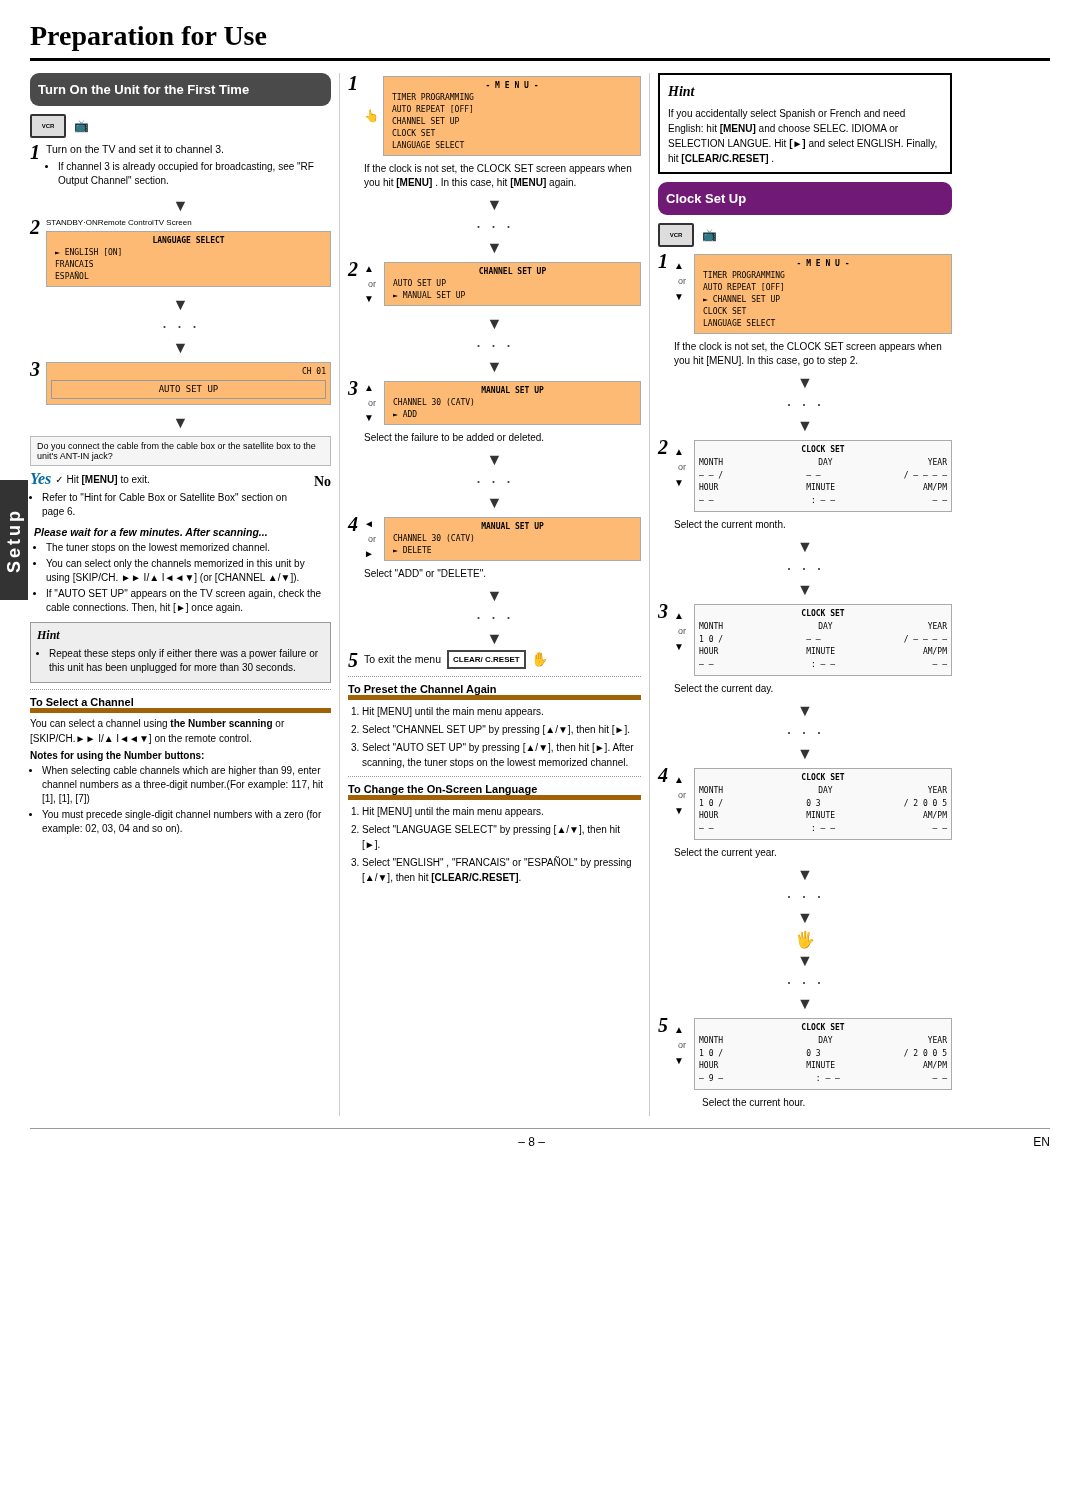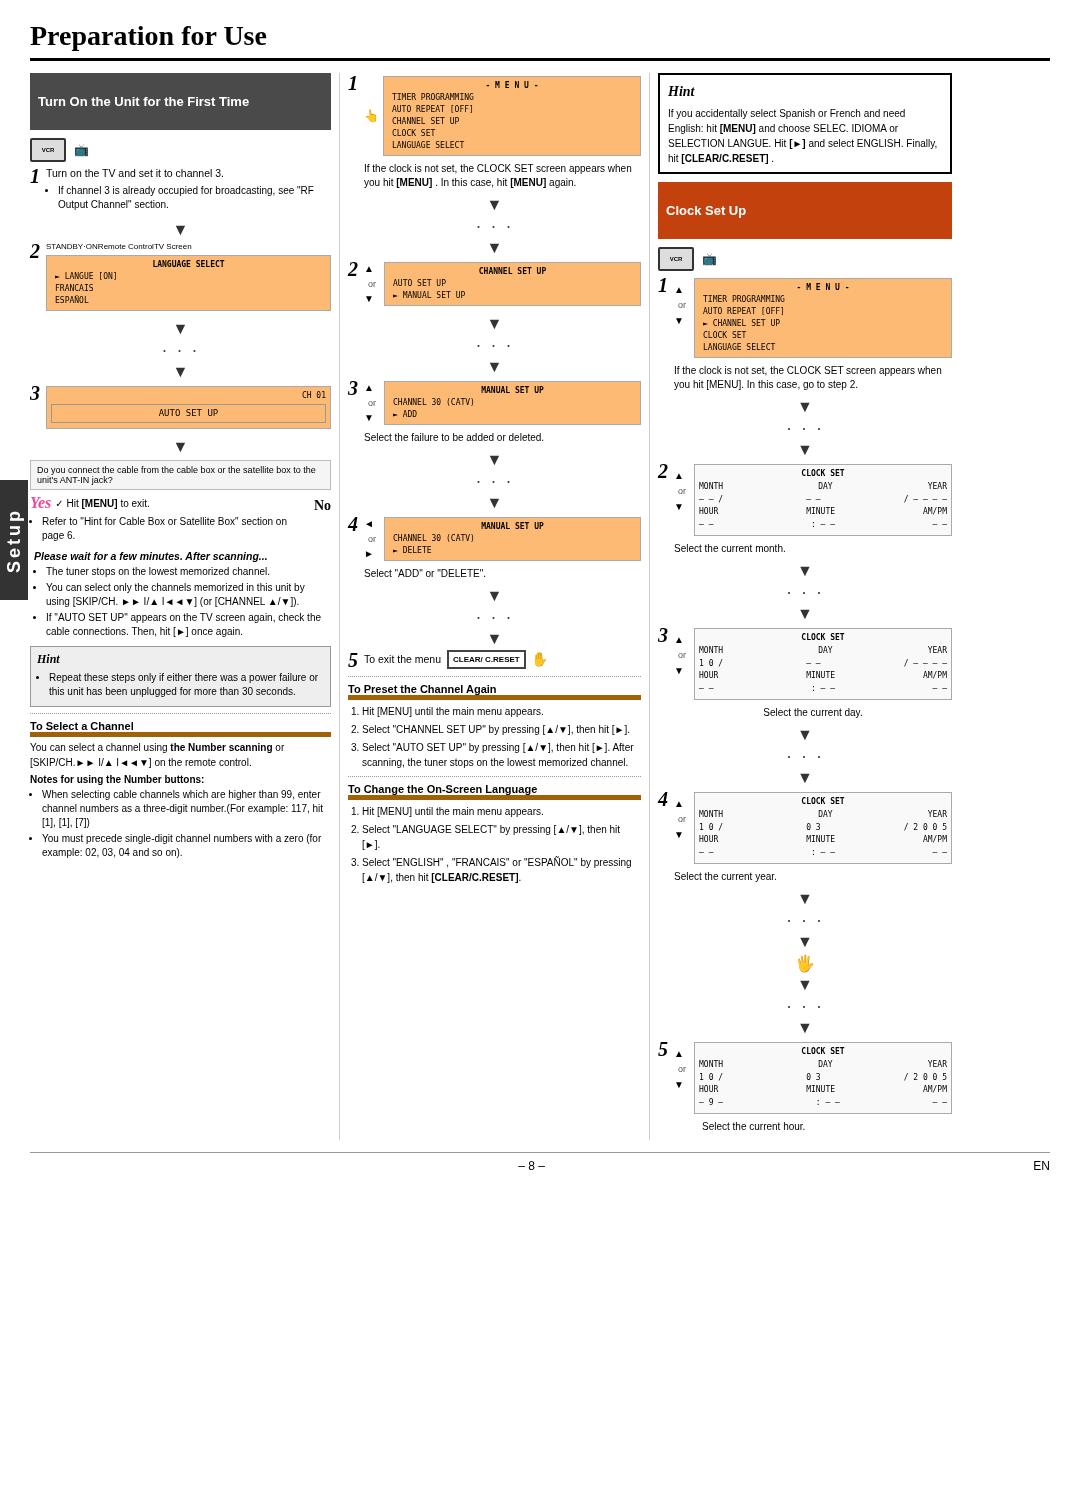--- a/index.html
+++ b/index.html
@@ -62,25 +62,26 @@
     }
     .col:last-child { border-right: none; }
     .col:first-child { padding-left: 0; }
 
     
     .section-header {
       background: #4a4a4a;
       color: #fff;
       font-weight: bold;
       font-size: 13px;
-      padding: 21px 8px;
+      padding: 9px 8px;
       margin-bottom: 8px;
+      border-radius: 9px;
     }
     .section-header.clock-header {
-      background: #c2410c;
+      background: #701a75;
       color: #fff;
       font-weight: bold;
       font-size: 13px;
     }
 
     
     .step-num {
       font-size: 20px;
       font-weight: bold;
       font-style: italic;
@@ -183,21 +184,21 @@
       font-size: 10px;
       line-height: 1.5;
     }
 
     
     .yes-label {
       font-size: 16px;
       font-weight: bold;
       font-style: italic;
       font-family: Georgia, serif;
-      color: #ec4899;
+      color: #0369a1;
     }
     .no-label {
       font-size: 14px;
       font-weight: bold;
       font-family: Georgia, serif;
     }
 
     
     ul.notes {
       padding-left: 12px;
@@ -313,21 +314,21 @@
       <div class="step-row">
         <div class="step-num">2</div>
         <div class="step-content">
           <div style="font-size:8px; display:flex; margin-bottom:3px;">
             <span>STANDBY·ON</span>
             <span>Remote Control</span>
             <span>TV Screen</span>
           </div>
           <div class="screen-box">
             <div class="menu-title">LANGUAGE SELECT</div>
-            <div class="menu-item selected">LANGUE  [ON]</div>
+            <div class="menu-item selected">ENGLISH  [ON]</div>
             <div class="menu-item">FRANCAIS</div>
             <div class="menu-item">ESPAÑOL</div>
           </div>
         </div>
       </div>
 
       <div class="arrow-down">▼</div>
       <div class="step-dots">· · ·</div>
       <div class="arrow-down">▼</div>
 
@@ -644,21 +645,21 @@
                   <span>MINUTE</span>
                   <span>AM/PM</span>
                 </div>
               <div class="clock-row">
                   <span>– –</span>
                   <span>: – –</span>
                   <span>– –</span>
                 </div>
             </div>
           </div>
-          <div style="font-size:10px; margin-top:3px;text-align:center;">Select the current day.</div>
+          <div style="font-size:10px; margin-top:3px;">Select the current day.</div>
         </div>
       </div>
 
       <div class="arrow-down">▼</div>
       <div class="step-dots">· · ·</div>
       <div class="arrow-down">▼</div>
 
       <div class="step-row">
         <div class="step-num">4</div>
         <div class="step-content">

